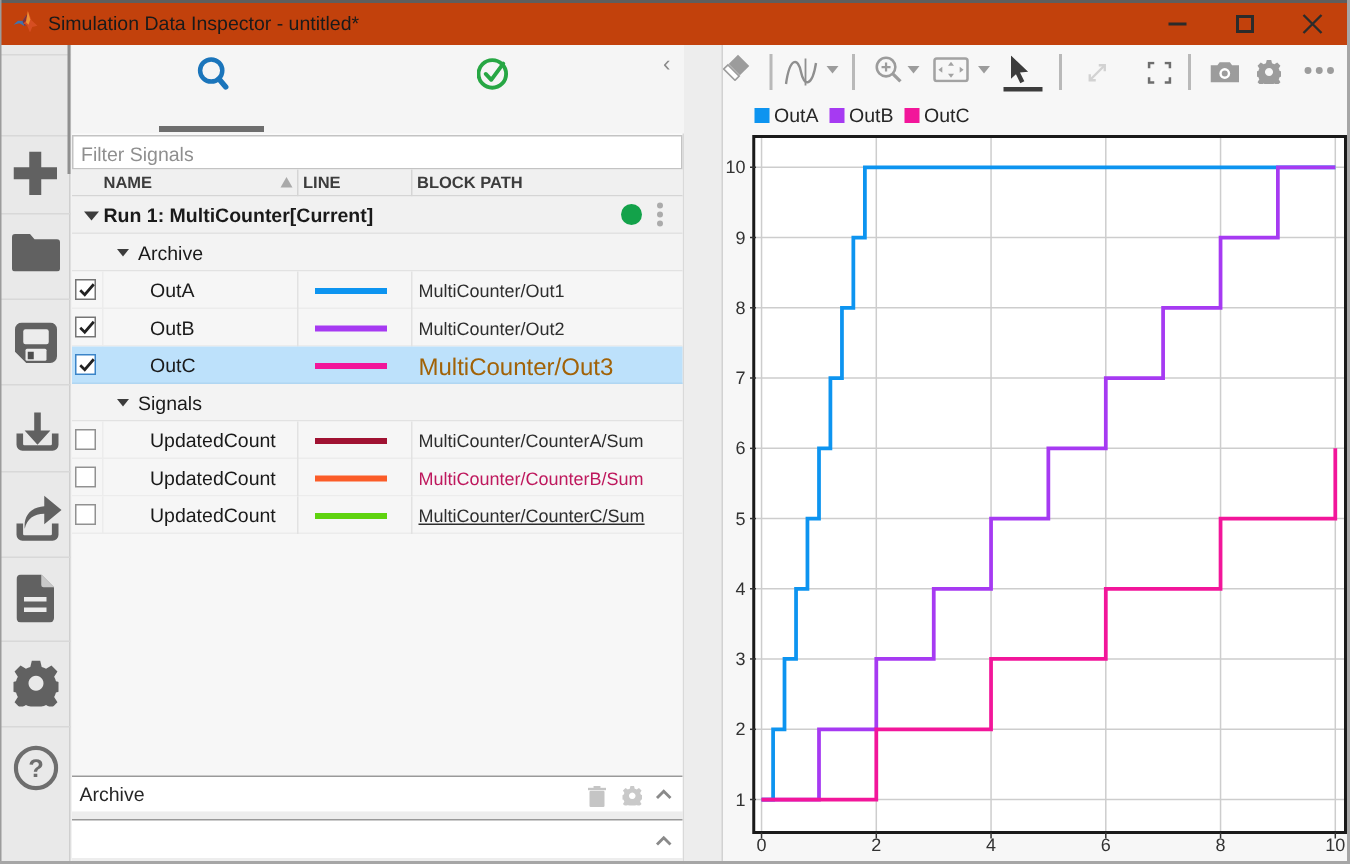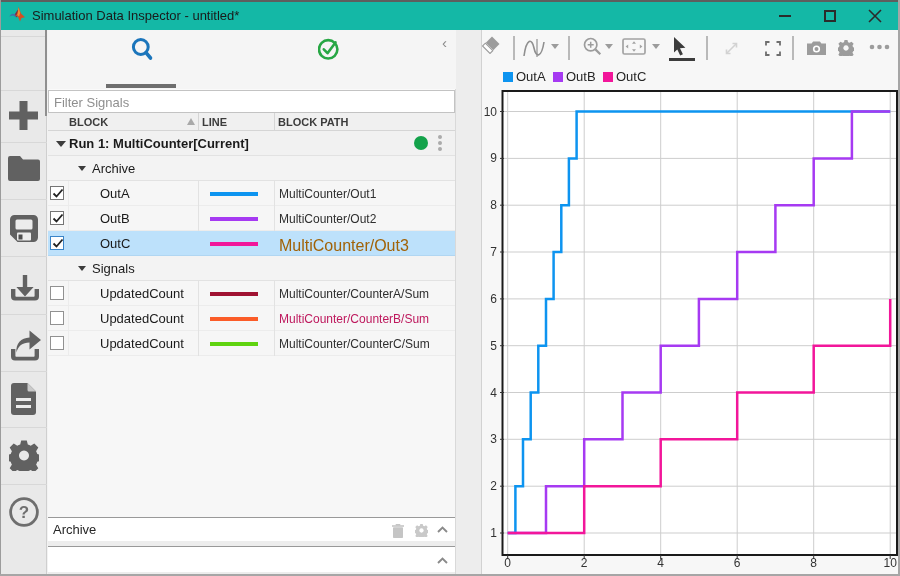--- a/index.html
+++ b/index.html
@@ -8,21 +8,21 @@
 .abs { position:absolute; }
 </style>
 </head>
 <body>
 
 <div class="abs" style="left:0;top:0;width:900px;height:2px;background:#5e5e5e;z-index:50;"></div>
 <div class="abs" style="left:0;top:0;width:1px;height:576px;background:#9c9c9c;z-index:50;"></div>
 <div class="abs" style="right:0;top:0;width:2px;height:576px;background:#a6a6a6;z-index:50;"></div>
 <div class="abs" style="left:0;bottom:0;width:900px;height:2px;background:#a6a6a6;z-index:50;"></div>
 
-<div class="abs" style="left:0;top:0;width:900px;height:30px;background:#14b8a6;">
+<div class="abs" style="left:0;top:0;width:900px;height:30px;background:#c2410c;">
   <svg class="abs" style="left:8px;top:6px;" width="18" height="17" viewBox="0 0 18 17">
     <path d="M1 10.5 L4 7.8 L7 8 L9.2 4.5 L11 6.5 L8.5 11.5 L5 9.5 Z" fill="#3f72ad"></path>
     <path d="M7 8 L10 3.5 L11.5 7 L8.5 11.5 Z" fill="#84303a"></path>
     <path d="M10.5 0.8 L13 7.5 L17 11.2 L13.5 12 L12 15.6 L10 10.8 L7.5 9.6 L9.5 7.8 Z" fill="#d64e22"></path>
     <path d="M10.6 1.5 L12.2 7 L11 10.5 L9.3 8.9 Z" fill="#ef9234"></path>
   </svg>
   <div class="abs" style="left:32px;top:8px;font-size:13px;color:#1a1a1a;">Simulation Data Inspector - untitled*</div>
 
   <div class="abs" style="left:779px;top:15px;width:12px;height:2px;background:#2b2b2b;"></div>
   <div class="abs" style="left:824px;top:10px;width:12px;height:12px;border:2px solid #2b2b2b;"></div>
@@ -99,21 +99,21 @@
       <path d="M5.8 11.3 L9.5 15.2 L17.5 4.4" fill="none" stroke="#27a744" stroke-width="2.6" stroke-linecap="round" stroke-linejoin="round"></path>
     </svg>
     <div class="abs" style="left:394px;top:4px;font-size:15px;color:#8a8a8a;">‹</div>
   </div>
 
   <div class="abs" style="left:0px;top:60px;width:407px;height:23px;background:#fff;border:1px solid #c3c3c3;">
     <div class="abs" style="left:5px;top:4px;font-size:13px;color:#8f8f8f;">Filter Signals</div>
   </div>
 
   <div class="abs" style="left:0px;top:83px;width:407px;height:18px;background:#f0f0f0;border-bottom:1px solid #d5d5d5;font-size:11px;font-weight:bold;color:#3c3c3c;">
-    <div class="abs" style="left:21px;top:3px;">BLOCK</div>
+    <div class="abs" style="left:21px;top:3px;">NAME</div>
     <div class="abs" style="left:139px;top:5px;width:0;height:0;border-left:4.5px solid transparent;border-right:4.5px solid transparent;border-bottom:7px solid #a9a9a9;"></div>
     <div class="abs" style="left:150px;top:0;width:1px;height:18px;background:#d5d5d5;"></div>
     <div class="abs" style="left:154px;top:3px;">LINE</div>
     <div class="abs" style="left:226px;top:0;width:1px;height:18px;background:#d5d5d5;"></div>
     <div class="abs" style="left:230px;top:3px;">BLOCK PATH</div>
   </div>
 
   <div class="abs" style="left:0;top:101px;width:407px;height:25px;background:#f1f1f1;border-bottom:1px solid #e2e2e2;">
     <div class="abs" style="left:8px;top:10px;width:0;height:0;border-left:5px solid transparent;border-right:5px solid transparent;border-top:6px solid #3c3c3c;"></div>
     <div class="abs" style="left:21px;top:5px;font-size:13px;font-weight:bold;color:#1a1a1a;">Run 1: MultiCounter[Current]</div>
@@ -188,21 +188,21 @@
     <div class="abs" style="left:231px;top:6px;font-size:12px;color:#be185d;">MultiCounter/CounterB/Sum</div>
     <div class="abs" style="left:20px;top:0;width:1px;height:25px;background:#ececec;"></div>
   </div>
 
   <div class="abs" style="left:0;top:301px;width:407px;height:25px;background:#f6f6f6;border-bottom:1px solid #ececec;">
     <div class="abs" style="left:2px;top:5px;width:14px;height:14px;background:#fff;border:1px solid #919191;"></div>
     <div class="abs" style="left:52px;top:5px;font-size:13px;color:#1a1a1a;">UpdatedCount</div>
     <div class="abs" style="left:150px;top:0;width:1px;height:25px;background:#e2e2e2;"></div>
     <div class="abs" style="left:162px;top:11px;width:48px;height:3.5px;background:#5fd30f;"></div>
     <div class="abs" style="left:226px;top:0;width:1px;height:25px;background:#e2e2e2;"></div>
-    <div class="abs" style="left:231px;top:6px;font-size:12px;color:#2e2e2e;">MultiCounter/CounterC/Sum</div>
+    <div class="abs" style="left:231px;top:6px;font-size:12px;color:#2e2e2e;text-decoration:underline;">MultiCounter/CounterC/Sum</div>
     <div class="abs" style="left:20px;top:0;width:1px;height:25px;background:#ececec;"></div>
   </div>
 
   <div class="abs" style="left:0;top:326px;width:407px;height:162px;background:#f7f7f7;"></div>
 
   <div class="abs" style="left:0;top:487px;width:407px;height:24px;background:#fff;border-top:1px solid #999;">
     <div class="abs" style="left:5px;top:4px;font-size:13px;color:#262626;">Archive</div>
     <svg class="abs" style="left:344px;top:6px;" width="12" height="14" viewBox="0 0 12 14">
       <rect x="1" y="3.2" width="10" height="10.8" rx="0.8" fill="#c5c5c5"></rect>
       <rect x="0" y="1.2" width="12" height="1.6" fill="#c5c5c5"></rect>

